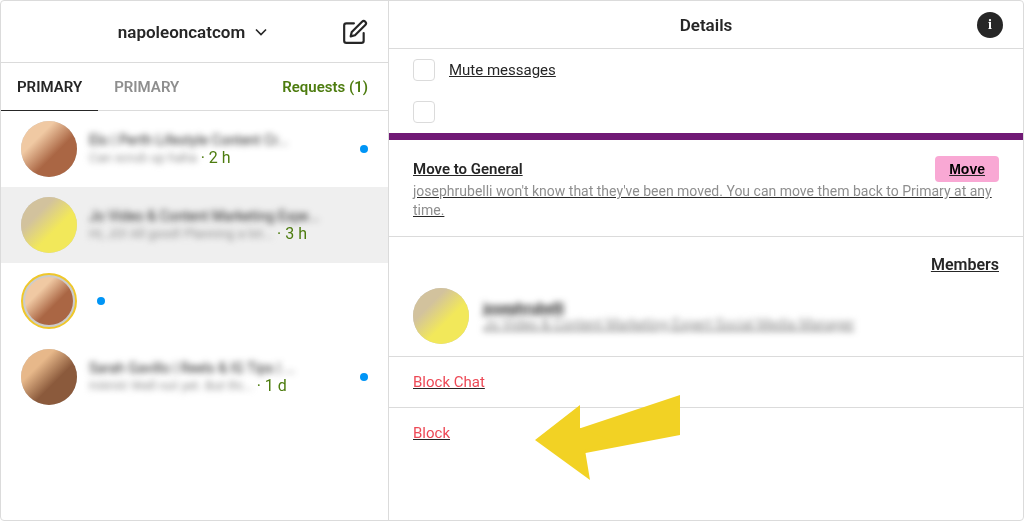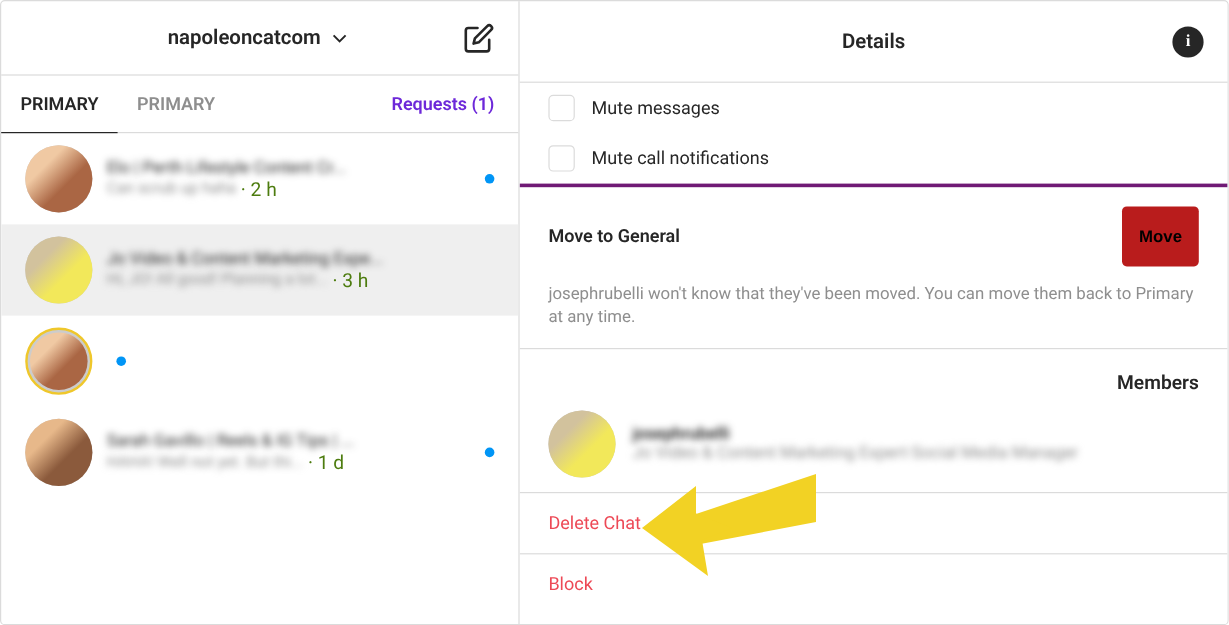--- a/index.html
+++ b/index.html
@@ -5,59 +5,59 @@
     * { box-sizing: border-box; margin: 0; padding: 0; }
     body {
       font-family: -apple-system, BlinkMacSystemFont, "Segoe UI", Roboto, Helvetica, Arial, sans-serif;
       background: #fff;
       color: #262626;
       width: 1024px;
       height: 521px;
       overflow: hidden;
     }
     .container { display: flex; width: 100%; height: 100%; border: 1px solid #dbdbdb; border-radius: 4px; }
-    .left-panel { width: 432px; border-right: 1px solid #dbdbdb; display: flex; flex-direction: column; }
+    .left-panel { width: 388px; border-right: 1px solid #dbdbdb; display: flex; flex-direction: column; }
     .right-panel { flex: 1; display: flex; flex-direction: column; }
 
     .left-header { height: 62px; display: flex; align-items: center; justify-content: space-between; padding: 0 20px; border-bottom: 1px solid #dbdbdb; }
     .username-switcher { display: flex; align-items: center; gap: 6px; font-weight: 600; font-size: 17px; margin: 0 auto; cursor: pointer; }
     .compose-btn { cursor: pointer; display:flex; align-items:center; }
 
     .tabs { display: flex; border-bottom: 1px solid #dbdbdb; height: 48px; align-items: center; }
     .tab { padding: 14px 16px; font-size: 15px; font-weight: 600; color: #8e8e8e; cursor: pointer; }
     .tab.active { color: #262626; border-bottom: 1px solid #262626; margin-bottom: -1px; }
-    .requests { color: #6d28d9; font-weight: 600; margin-left: auto; padding-right: 20px; font-size: 15px; cursor: pointer; }
+    .requests { color: #4d7c0f; font-weight: 600; margin-left: auto; padding-right: 20px; font-size: 15px; cursor: pointer; }
 
     .conversation-list { flex: 1; overflow-y: auto; }
     .conversation { display: flex; align-items: center; padding: 10px 20px; cursor: pointer; }
     .conversation.selected { background: #efefef; justify-content: space-between; }
     .avatar { width: 56px; height: 56px; border-radius: 50%; background: #ccc; flex-shrink: 0; margin-right: 12px; position: relative; }
     .avatar.green-dot::after { content:""; position:absolute; bottom:2px; right:2px; width:14px; height:14px; background:#58c322; border-radius:50%; border:2px solid #fff; }
     .avatar.story-ring { border: 2px solid #efc72b; padding: 2px; box-sizing: border-box; }
     .conv-body { flex: 1; min-width: 0; }
     .conv-line1 { font-size: 14px; color: #262626; filter: blur(3px); white-space: nowrap; overflow: hidden; text-overflow: ellipsis;}
     .conv-line2 { font-size: 13px; color: #8e8e8e; filter: blur(3px); white-space: nowrap; overflow: hidden; text-overflow: ellipsis;}
     .unread-dot { width: 8px; height: 8px; background: #0095f6; border-radius: 50%; margin-left: 8px; flex-shrink:0; }
     .time { font-size: 16px; color: #4d7c0f; margin-left: 4px; }
     .conv-line2-wrap { display: flex; align-items: center; }
 
-    .right-header { height: 68px; display: flex; align-items: center; justify-content: center; border-bottom: 1px solid #dbdbdb; position: relative; padding: 0 20px; }
+    .right-header { height: 48px; display: flex; align-items: center; justify-content: center; border-bottom: 1px solid #dbdbdb; position: relative; padding: 0 20px; }
     .right-header h2 { font-size: 17px; font-weight: 600; }
     .info-icon { position: absolute; right: 20px; width: 26px; height: 26px; background: #262626; border-radius: 50%; color: #fff; display: flex; align-items: center; justify-content: center; font-family: Georgia, serif; font-weight: bold; font-size: 14px; cursor:pointer; }
 
-    .details-body { flex: 1; overflow-y: auto; }
+    .details-body { flex: 1; overflow-y: auto; text-decoration: underline; }
     .mute-row { display: flex; align-items: center; padding: 10px 24px; }
     .checkbox { width: 22px; height: 22px; border: 1px solid #dbdbdb; border-radius: 4px; margin-right: 14px; cursor: pointer; flex-shrink:0; }
     .mute-label { font-size: 15px; }
 
-    .move-section { border-top: 3px solid #701a75; border-bottom: 1px solid #dbdbdb; padding: 16px 24px; }
+    .move-section { border-top: 7px solid #701a75; border-bottom: 1px solid #dbdbdb; padding: 16px 24px; }
     .move-row { display: flex; align-items: center; justify-content: space-between; }
     .move-row span { font-size: 15px; font-weight: 600; }
-    .move-btn { background: #b91c1c; border: none; font-weight: 600; font-size: 14px; padding: 17px 14px; border-radius: 4px; cursor: pointer; }
-    .move-desc { font-size: 14px; color: #8e8e8e; margin-top: 14px; line-height: 1.35; }
+    .move-btn { background: #f9a8d4; border: none; font-weight: 600; font-size: 14px; padding: 5px 14px; border-radius: 4px; cursor: pointer; }
+    .move-desc { font-size: 14px; color: #8e8e8e; line-height: 1.35; }
 
     .members-section { padding: 18px 24px 12px; }
     .members-title { font-weight: 600; font-size: 16px; margin-bottom: 14px; text-align: right; }
     .member-row { display: flex; align-items: center; }
     .member-avatar { width: 56px; height: 56px; border-radius: 50%; background: #ccc; margin-right: 14px; flex-shrink:0; }
     .member-info { flex: 1; }
     .member-username { font-weight: 600; font-size: 14px; filter: blur(3px); }
     .member-fullname { color: #8e8e8e; font-size: 14px; filter: blur(3px); }
 
     .action-row { padding: 16px 24px; border-top: 1px solid #dbdbdb; color: #ed4956; font-size: 15px; cursor: pointer; }
@@ -152,21 +152,20 @@
       <div class="info-icon">i</div>
     </div>
 
     <div class="details-body">
       <div class="mute-row">
         <div class="checkbox"></div>
         <span class="mute-label">Mute messages</span>
       </div>
       <div class="mute-row">
         <div class="checkbox"></div>
-        <span class="mute-label">Mute call notifications</span>
       </div>
 
       <div class="move-section">
         <div class="move-row">
           <span>Move to General</span>
           <button class="move-btn">Move</button>
         </div>
         <div class="move-desc">josephrubelli won't know that they've been moved. You can move them back to Primary at any time.</div>
       </div>
 
@@ -176,21 +175,21 @@
           <div class="member-avatar">
               <div class="avatar-bg"></div>
             </div>
           <div class="member-info">
             <div class="member-username">josephrubelli</div>
             <div class="member-fullname">Jo Video &amp; Content Marketing Expert·Social Media Manager</div>
           </div>
         </div>
       </div>
 
-      <div class="action-row">Delete Chat</div>
+      <div class="action-row">Block Chat</div>
       <div class="action-row">Block</div>
     </div>
   </div>
 </div>
 
 <svg class="arrow-annotation" width="160" height="120" viewBox="0 0 160 120">
   <g fill="#f2d224">
     <path d="M 150 15 L 30 55 L 45 75 L 150 55 Z"></path>
     <path d="M 50 25 L 5 60 L 60 100 L 55 70 L 80 60 L 50 48 Z"></path>
   </g>

